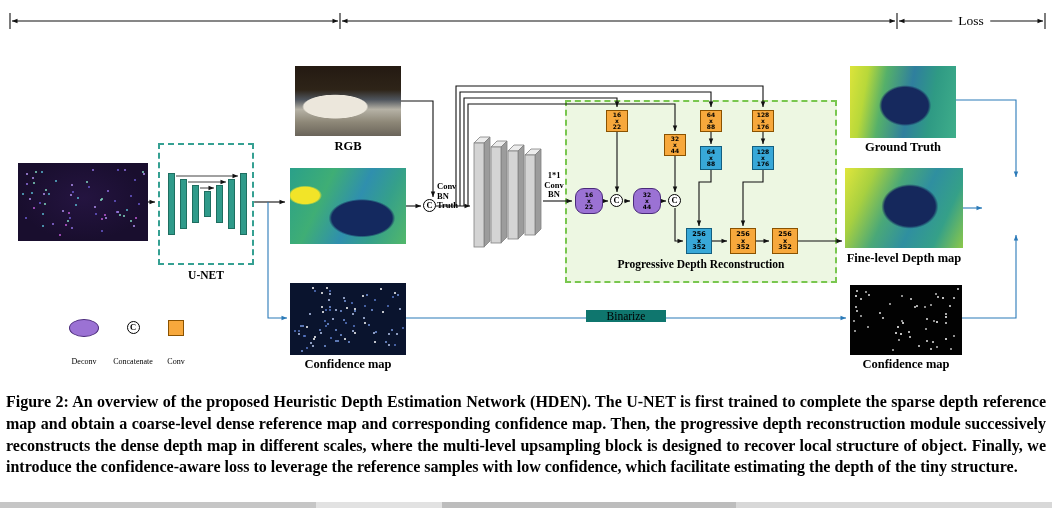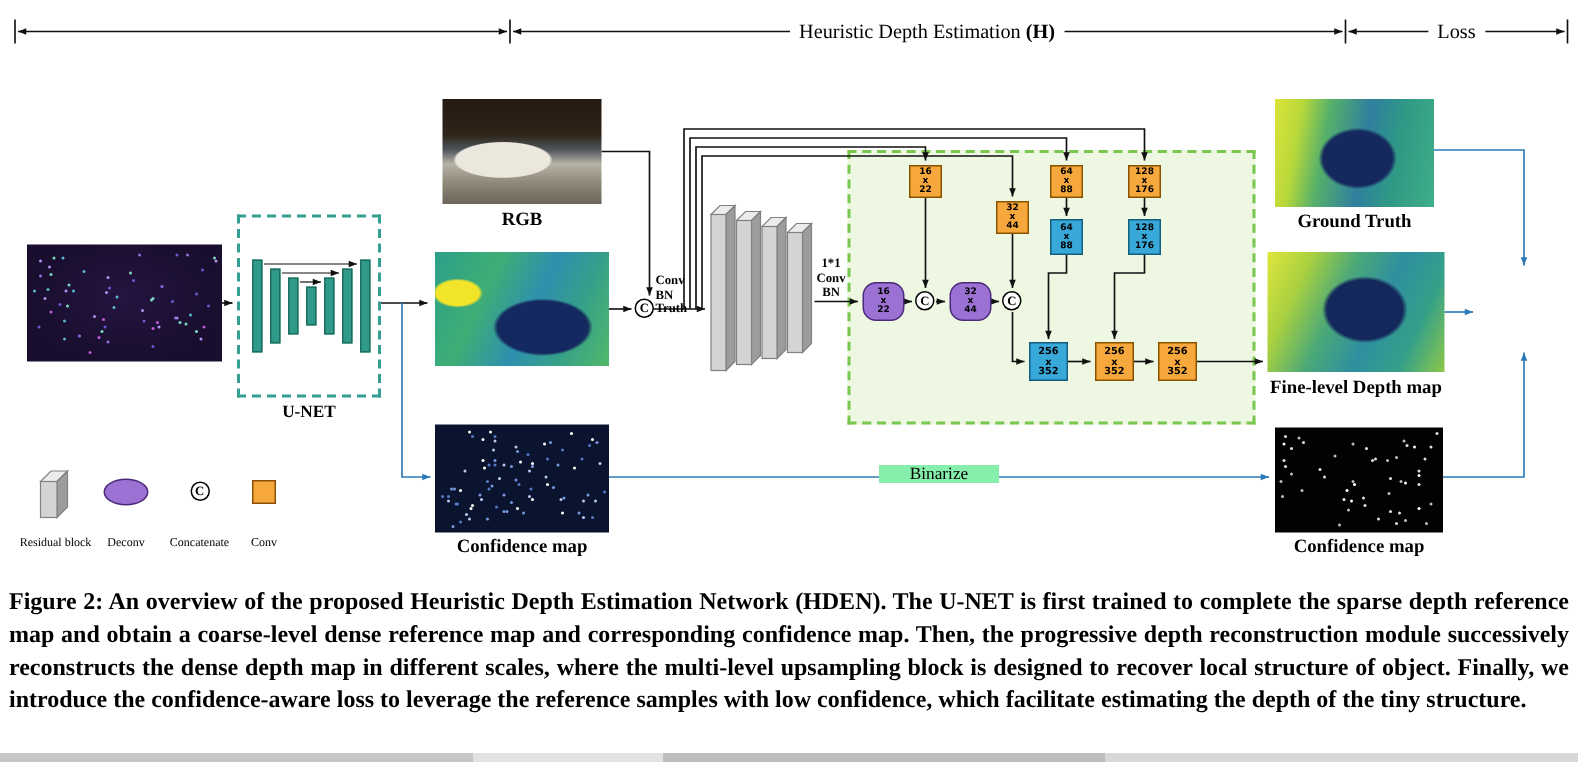--- a/index.html
+++ b/index.html
@@ -57,21 +57,21 @@
 
   .tinylbl { position:absolute; font-weight:bold; font-size:8.5px; line-height:9.5px; }
   .tinylbl.ctr { text-align:center; }
 
   .loss-box { position:absolute; left:985px; top:180px; width:62px; height:52px;
               background:#33bccf; border:1px solid #148ba0; font-size:9.5px; font-weight:bold;
               line-height:11px; display:flex; align-items:center; justify-content:center;
               text-align:center; padding:2px; }
 
   .binarize { position:absolute; left:586px; top:310px; width:80px; text-align:center;
-              font-size:11.5px; background:#86efac; }
+              font-size:11.5px; background:#0f766e; }
 
   .legend-item { position:absolute; top:298px; height:68px; display:flex; flex-direction:column;
                  justify-content:flex-end; align-items:center; text-align:center;
                  font-size:8px; line-height:9px; }
   .licon { flex:1; display:flex; align-items:center; justify-content:center; width:100%; }
   .ic-deconv { width:30px; height:18px; background:#9b72d4; border:1px solid #4a2a7a; border-radius:50%; }
   .ic-conv { width:16px; height:16px; background:#f7a83c; border:1px solid #8a5200; }
   .ic-up { width:18px; height:16px; background:#38a8d8; border:1px solid #135f80; }
 
   .caption { position:absolute; left:6px; top:391px; width:1040px; font-size:16px;
@@ -374,21 +374,20 @@
       <i style="position: absolute; width: 2px; height: 2px; border-radius: 50%; left: 61%; top: 85.1%; background: rgb(224, 224, 224);"></i>
       <i style="position: absolute; width: 2px; height: 2px; border-radius: 50%; left: 76.3%; top: 11.2%; background: rgb(189, 189, 189);"></i>
       <i style="position: absolute; width: 2px; height: 2px; border-radius: 50%; left: 67.6%; top: 47.1%; background: rgb(224, 224, 224);"></i>
       <i style="position: absolute; width: 2px; height: 2px; border-radius: 50%; left: 74.5%; top: 50.2%; background: rgb(189, 189, 189);"></i>
       <i style="position: absolute; width: 2px; height: 2px; border-radius: 50%; left: 41.7%; top: 58.2%; background: rgb(255, 255, 255);"></i>
       <i style="position: absolute; width: 2px; height: 2px; border-radius: 50%; left: 8.6%; top: 18.4%; background: rgb(224, 224, 224);"></i>
       <i style="position: absolute; width: 2px; height: 2px; border-radius: 50%; left: 14.9%; top: 58.5%; background: rgb(189, 189, 189);"></i>
       <i style="position: absolute; width: 2px; height: 2px; border-radius: 50%; left: 5.1%; top: 35.8%; background: rgb(224, 224, 224);"></i>
     </div>
 
-  <div class="blabel" style="left:618px"><span>Heuristic Depth Estimation</span><b> (H)</b></div>
   <div class="blabel" style="left:971px"><span>Loss</span><b></b></div>
 
   <div class="maplbl" style="left:295px;top:139px;width:106px">RGB</div>
   <div class="maplbl" style="left:290px;top:357px;width:116px">Confidence map</div>
   <div class="maplbl" style="left:850px;top:140px;width:106px">Ground Truth</div>
   <div class="maplbl" style="left:836px;top:251px;width:136px">Fine-level Depth map</div>
   <div class="maplbl" style="left:850px;top:357px;width:112px">Confidence map</div>
 
   <div class="ubar" style="left:168px;top:173px;height:62px"></div>
   <div class="ubar" style="left:180px;top:179px;height:50px"></div>
@@ -462,34 +461,25 @@
       <span>256</span>
       <span>x</span>
       <span>352</span>
     </div>
   <div class="blk conv big" style="left:772px;top:228px;width:26px;height:26px">
       <span>256</span>
       <span>x</span>
       <span>352</span>
     </div>
 
+  <div class="pdr-title">Progressive Depth Reconstruction</div>
 
 
   <div class="binarize">Binarize</div>
 
-  <div class="legend-item" style="left:10px;width:54px">
-    <div class="licon">
-      <svg width="24" height="40" viewBox="0 0 24 40" stroke="#808080" stroke-width="0.8">
-        <polygon points="2,13 13,13 20,6 9,6" fill="#ececec"></polygon>
-        <polygon points="13,13 20,6 20,30 13,37" fill="#9c9c9c"></polygon>
-        <rect x="2" y="13" width="11" height="24" fill="#d4d4d4"></rect>
-      </svg>
-    </div>
-    <div>Residual block</div>
-  </div>
   <div class="legend-item" style="left:62px;width:44px">
     <div class="licon">
         <div class="ic-deconv"></div>
       </div>
     <div>Deconv</div>
   </div>
   <div class="legend-item" style="left:106px;width:54px">
     <div class="licon">
         <div class="cnode static">C</div>
       </div>

